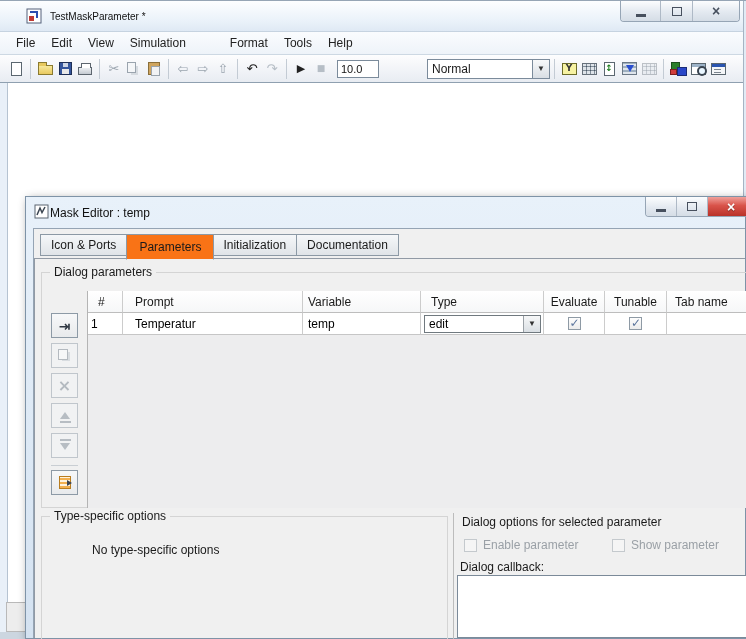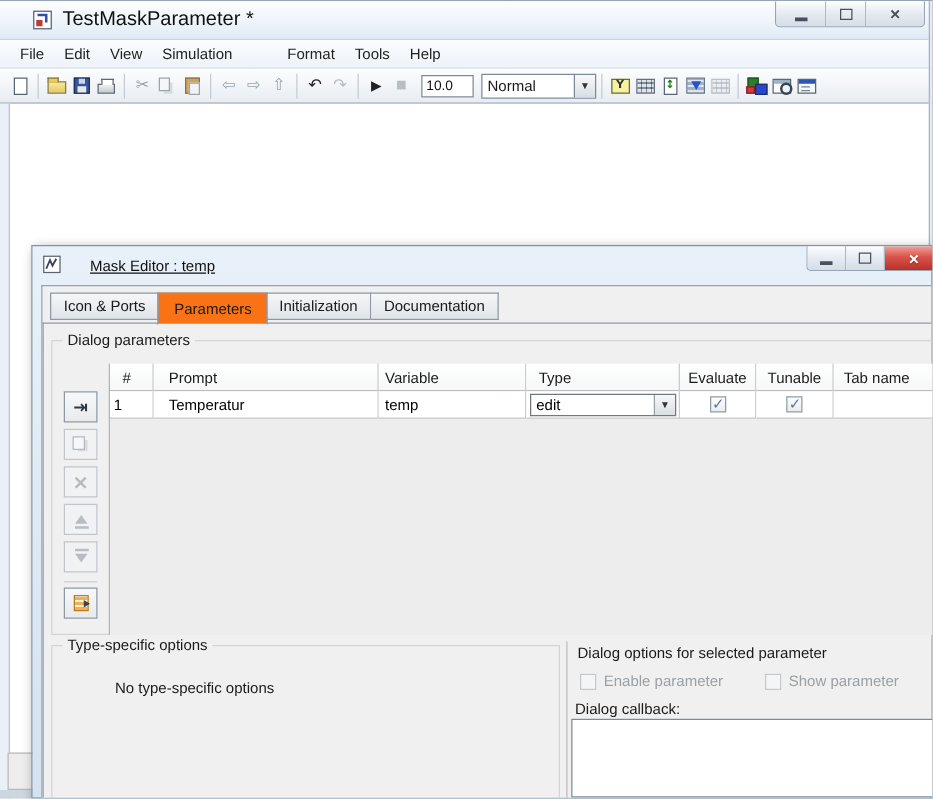--- a/index.html
+++ b/index.html
@@ -10,21 +10,21 @@
     background:#fff;
   }
   
   #main-window { position:absolute; inset:0; background:#fff; border-top:1px solid #96a5b5; }
   .mw-titlebar {
     position:absolute; left:0; top:0; width:746px; height:30px;
     background:linear-gradient(#fdfeff,#e9f1f9 70%,#dfe9f4);
     display:flex; align-items:center;
   }
   .mw-icon { margin-left:26px; width:16px; height:16px; display:inline-block; }
-  .mw-title { margin-left:8px; font-size:16px; color:#111; }
+  .mw-title { margin-left:8px; font-size:10px; color:#111; }
   .winbtns { position:absolute; top:0; display:flex; border:1px solid #96a5b5; border-top:none; border-radius:0 0 4px 4px; overflow:hidden; }
   .winbtns.mw { right:6px; }
   .winbtn {
     height:20px; display:flex; align-items:center; justify-content:center;
     background:linear-gradient(#fcfdfe,#e3e9f0 55%,#d5dde6);
     border-right:1px solid #aeb9c6; cursor:default;
   }
   .winbtn:last-child { border-right:none; }
   .g-min { width:10px; height:3px; background:#47505e; margin-top:8px; }
   .g-max { width:10px; height:9px; border:1px solid #47505e; background:transparent; }
@@ -60,21 +60,21 @@
   .txt-ico { color:#9aa4ae; }
   .i-copy { width:9px; height:11px; background:#f4f6f8; border:1px solid #9aa4ae; box-shadow:3px 3px 0 -1px #d6dbe0; margin:-3px 3px 0 -3px; }
   .i-paste { width:12px; height:13px; background:#cfa55f; border:1px solid #8a6f3a; position:relative; }
   .i-paste::after { content:""; position:absolute; left:2px; top:3px; width:7px; height:8px; background:#f2f3f5; border:1px solid #9aa4ae; }
   .dark { color:#222; }
   .disabled-ico { color:#b6bec6; }
   .sim-time {
     width:42px; height:18px; border:1px solid #7b8b9b; background:#fff; font-size:11px;
     padding:0 3px; margin:0 6px; font-family:"Liberation Sans", sans-serif; color:#111;
   }
-  .combo { width:92px; height:20px; border:1px solid #7b8b9b; background:#fff; display:flex; align-items:center; position:relative; }
+  .combo { width:123px; height:20px; border:1px solid #7b8b9b; background:#fff; display:flex; align-items:center; position:relative;margin-left:42px; }
   .combo .cval { padding-left:4px; flex:1; }
   .combo .cbtn { width:17px; height:100%; border-left:1px solid #7b8b9b; background:linear-gradient(#f8f9fa,#d9dee4); display:flex; align-items:center; justify-content:center; font-size:8px; color:#333; }
   .i-liby { width:15px; height:12px; background:#f6f2a2; border:1px solid #6b6b2a; font-size:9px; font-weight:bold; color:#333; display:flex; align-items:center; justify-content:center; }
   .i-grid { width:15px; height:12px; border:1px solid #66707a; background:
      repeating-linear-gradient(90deg,#eef1f4 0 3px,#8a95a0 3px 4px),
      repeating-linear-gradient(0deg,#eef1f4 0 3px,#8a95a0 3px 4px); background-blend-mode:multiply; }
   .i-grid.gray { opacity:.4; }
   .i-refresh { width:11px; height:14px; background:#fff; border:1px solid #5b6770; font-size:9px; color:#1c7c1c; display:flex; align-items:center; justify-content:center; font-weight:bold; }
   .i-build { width:15px; height:13px; background:repeating-linear-gradient(0deg,#dfe5ec 0 2px,#9fb0c0 2px 4px); border:1px solid #6b7886; position:relative; }
   .i-build::after { content:""; position:absolute; left:3px; top:2px; border:4px solid transparent; border-top:7px solid #2a4fd0; }
@@ -106,21 +106,21 @@
     display:flex; align-items:center; justify-content:flex-end; padding-right:4px; font-size:11px; color:#000; }
   .blk-display-label { position:absolute; left:289px; top:167px; width:91px; text-align:center; font-size:11px; color:#000; }
 
   
   #mask-editor {
     position:absolute; left:25px; top:196px; width:721px; height:443px;
     background:linear-gradient(#e8f1fa,#d4e2f1); border:1px solid #7e93a7;
     box-shadow:3px 3px 9px rgba(0,0,0,.45);
   }
   .me-titlebar { position:absolute; left:8px; top:6px; height:20px; display:flex; align-items:center; }
-  .me-title { margin-left:23px; color:#111;text-decoration:underline; }
+  .me-title { margin-left:1px; color:#111; }
   .winbtns.me { left:619px; top:0; }
   .winbtns.me .winbtn { height:19px; }
 
   .me-client { position:absolute; left:7px; top:31px; right:0; bottom:0; background:#f0f0f0; border:1px solid #95a4b4; border-right:none; border-bottom:none; }
 
   .tabs { position:absolute; left:6px; top:5px; height:25px; display:flex; align-items:flex-start; z-index:3; }
   .tab { height:22px; padding:0 10px; display:flex; align-items:center; background:linear-gradient(#f5f7f9,#e0e4e8);
          border:1px solid #8c99a5; border-left:none; color:#1a1a1a; }
   .tab:first-child { border-left:1px solid #8c99a5; }
   .tab.active { height:26px; background:#f97316; border:1px solid #8c99a5; border-bottom:1px solid #f0f0f0; margin:0 -1px -1px -1px; z-index:4; padding:0 12px; }

